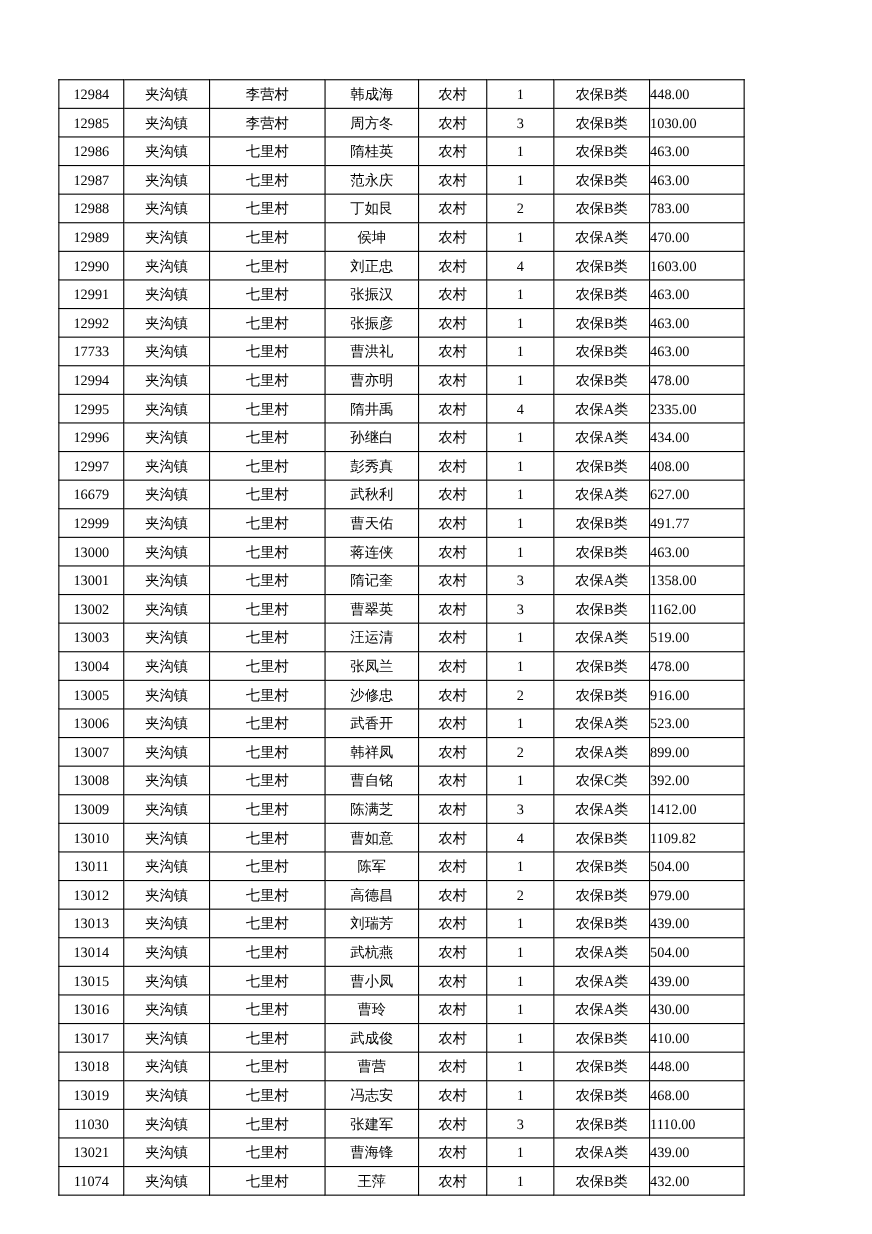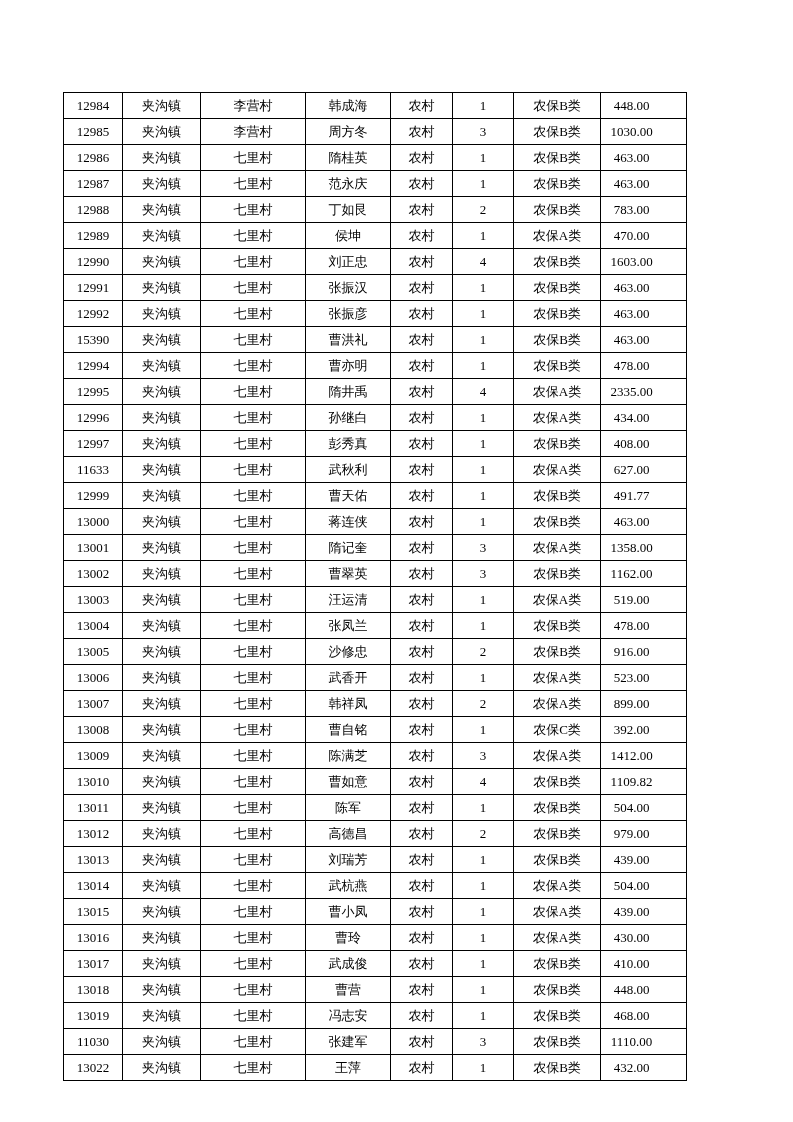--- a/index.html
+++ b/index.html
@@ -7,40 +7,39 @@
     position: relative;
     width: 793px;
     height: 1122px;
     background: #ffffff;
     font-family: "Liberation Serif", "DejaVu Serif", serif;
     color: #000000;
     overflow: hidden;
   }
   table.data-table {
     position: absolute;
-    left: 63px;
+    left: 53px;
     top: 72px;
     border-collapse: collapse;
     table-layout: fixed;
     width: 623px;
-    margin-top: 20px;
   }
   table.data-table tr { height: 25px; }
   table.data-table td {
     border: 1px solid #000000;
     text-align: center;
     vertical-align: middle;
     font-size: 13px;
     line-height: 25px;
     padding: 0;
     white-space: nowrap;
     overflow: hidden;
   }
   table.data-table td.amount {
-    text-align: center;
+    text-align: left;
     padding-right: 24px;
   }
 </style>
 </head>
 <body>
 
 <div class="page">
   <table class="data-table">
     <colgroup>
         <col style="width: 59px;">
@@ -137,21 +136,21 @@
           <td>12992</td>
           <td>夹沟镇</td>
           <td>七里村</td>
           <td>张振彦</td>
           <td>农村</td>
           <td>1</td>
           <td>农保B类</td>
           <td class="amount">463.00</td>
         </tr>
         <tr>
-          <td>15390</td>
+          <td>17733</td>
           <td>夹沟镇</td>
           <td>七里村</td>
           <td>曹洪礼</td>
           <td>农村</td>
           <td>1</td>
           <td>农保B类</td>
           <td class="amount">463.00</td>
         </tr>
         <tr>
           <td>12994</td>
@@ -187,21 +186,21 @@
           <td>12997</td>
           <td>夹沟镇</td>
           <td>七里村</td>
           <td>彭秀真</td>
           <td>农村</td>
           <td>1</td>
           <td>农保B类</td>
           <td class="amount">408.00</td>
         </tr>
         <tr>
-          <td>11633</td>
+          <td>16679</td>
           <td>夹沟镇</td>
           <td>七里村</td>
           <td>武秋利</td>
           <td>农村</td>
           <td>1</td>
           <td>农保A类</td>
           <td class="amount">627.00</td>
         </tr>
         <tr>
           <td>12999</td>
@@ -417,21 +416,31 @@
           <td>11030</td>
           <td>夹沟镇</td>
           <td>七里村</td>
           <td>张建军</td>
           <td>农村</td>
           <td>3</td>
           <td>农保B类</td>
           <td class="amount">1110.00</td>
         </tr>
         <tr>
-          <td>13022</td>
+          <td>13021</td>
+          <td>夹沟镇</td>
+          <td>七里村</td>
+          <td>曹海锋</td>
+          <td>农村</td>
+          <td>1</td>
+          <td>农保A类</td>
+          <td class="amount">439.00</td>
+        </tr>
+        <tr>
+          <td>11074</td>
           <td>夹沟镇</td>
           <td>七里村</td>
           <td>王萍</td>
           <td>农村</td>
           <td>1</td>
           <td>农保B类</td>
           <td class="amount">432.00</td>
         </tr>
       </tbody>
   </table>

